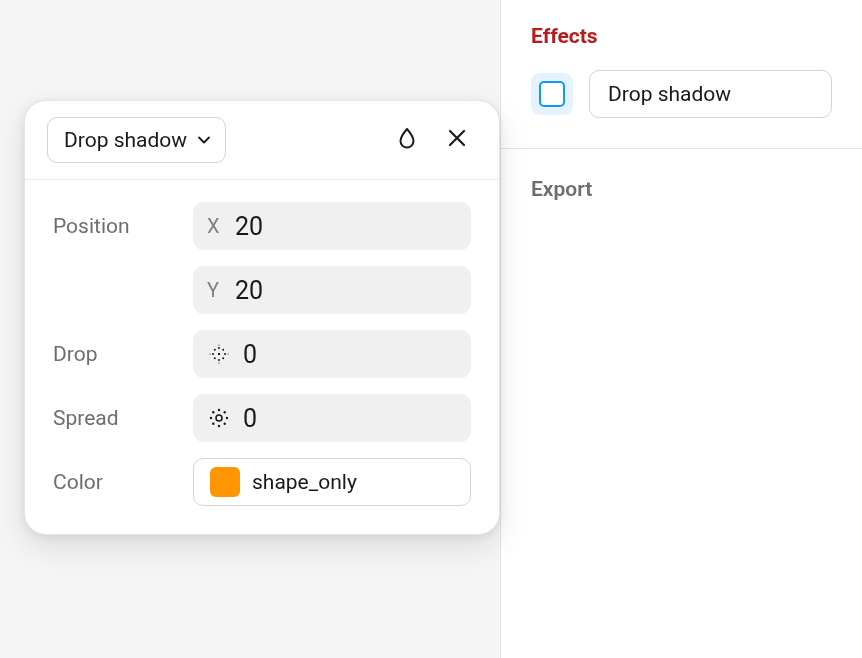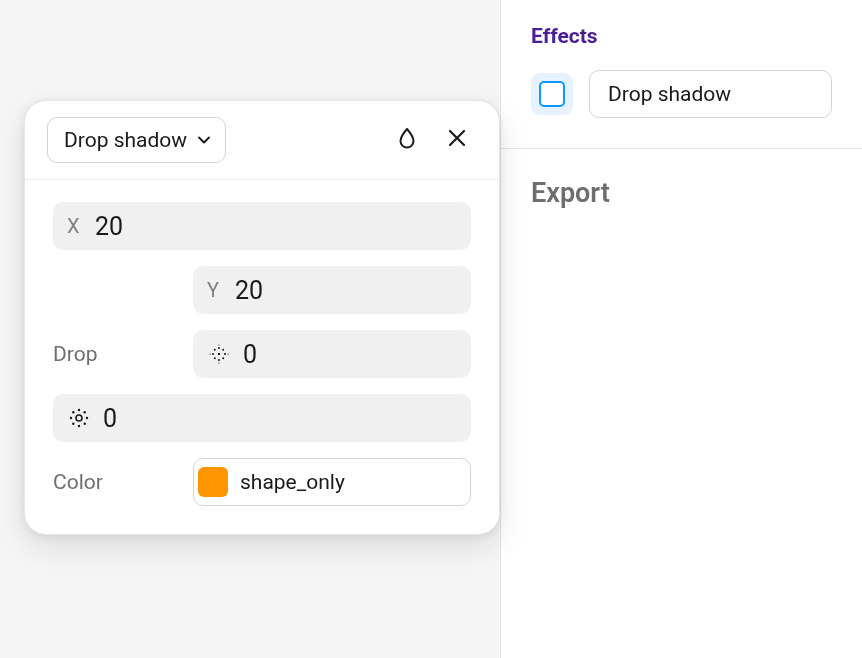--- a/index.html
+++ b/index.html
@@ -20,21 +20,21 @@
     background: #fff;
     border-left: 1px solid #e5e5e5;
   }
   .panel-section {
     border-bottom: 1px solid #e5e5e5;
     padding: 24px 30px 30px 30px;
   }
   .panel-section-title {
     font-size: 21px;
     font-weight: 700;
-    color: #4c1d95;
+    color: #b91c1c;
     margin-bottom: 22px;
   }
   .effects-row {
     display: flex;
     align-items: center;
     gap: 16px;
   }
   .style-checkbox-wrap {
     width: 42px;
     height: 42px;
@@ -59,21 +59,21 @@
     display: flex;
     align-items: center;
     padding: 0 18px;
     font-size: 21px;
     color: #1a1a1a;
   }
   .export-section {
     padding: 28px 30px;
   }
   .export-title {
-    font-size: 27px;
+    font-size: 21px;
     font-weight: 600;
     color: #6e6e6e;
   }
 
   
   .popover {
     position: absolute;
     left: 24px;
     top: 100px;
     width: 476px;
@@ -159,21 +159,21 @@
     color: #1a1a1a;
   }
   .color-pill {
     flex: 1;
     height: 48px;
     border: 1px solid #d4d4d4;
     border-radius: 10px;
     display: flex;
     align-items: center;
     gap: 12px;
-    padding: 0 4px;
+    padding: 0 16px;
     background: #fff;
   }
   .color-swatch {
     width: 30px;
     height: 30px;
     border-radius: 6px;
   }
   .color-text {
     font-size: 21px;
     color: #1a1a1a;
@@ -222,20 +222,21 @@
         <svg width="22" height="22" viewBox="0 0 22 22">
             <path d="M4 4 L18 18 M18 4 L4 18" stroke="#1a1a1a" stroke-width="2.2" stroke-linecap="round"></path>
           </svg>
       </span>
     </div>
   </div>
 
   <div class="popover-body">
 
     <div class="form-row">
+      <div class="form-label">Position</div>
       <div class="value-pill">
         <span class="pill-prefix">X</span>
         <span class="pill-value">20</span>
       </div>
     </div>
 
     <div class="form-row">
       <div class="form-label-empty"></div>
       <div class="value-pill">
         <span class="pill-prefix">Y</span>
@@ -263,20 +264,21 @@
               <circle cx="2" cy="11" r="0.6"></circle>
                 <circle cx="20" cy="11" r="0.6"></circle>
             </g>
           </svg>
         </span>
         <span class="pill-value">0</span>
       </div>
     </div>
 
     <div class="form-row">
+      <div class="form-label">Spread</div>
       <div class="value-pill">
         <span class="pill-icon">
           <svg width="22" height="22" viewBox="0 0 22 22">
             <g stroke="#1a1a1a" stroke-width="1.6" fill="none">
               <circle cx="11" cy="11" r="3"></circle>
             </g>
             <g fill="#1a1a1a">
               <circle cx="11" cy="3" r="1.2"></circle>
                 <circle cx="11" cy="19" r="1.2"></circle>
               <circle cx="3" cy="11" r="1.2"></circle>

